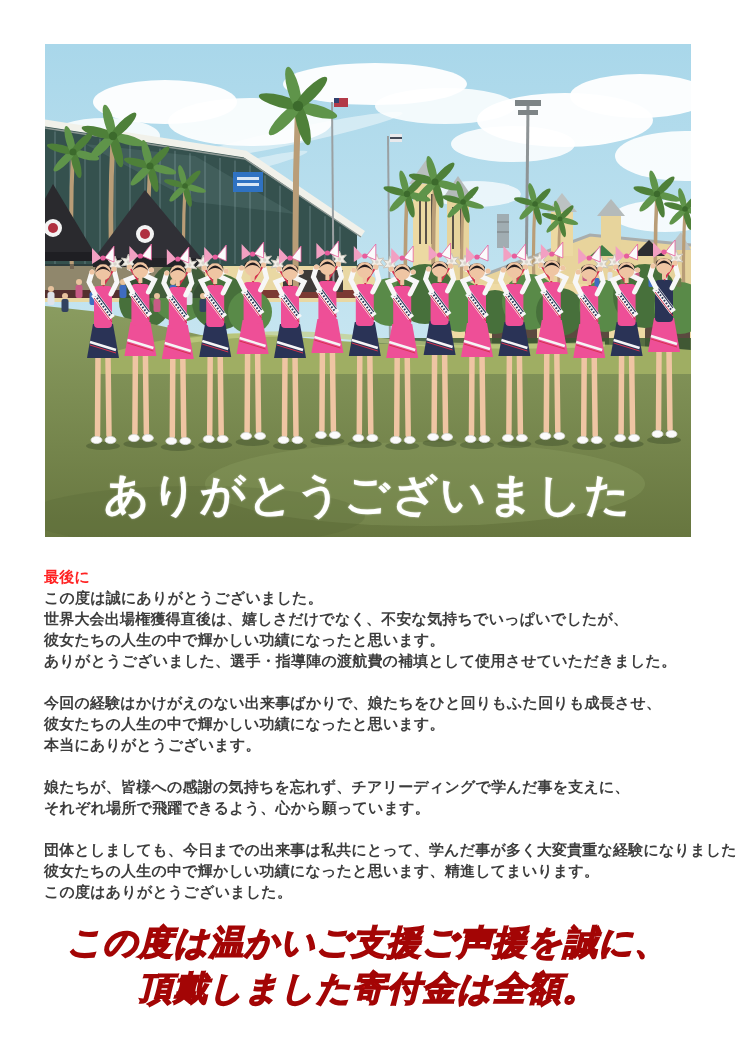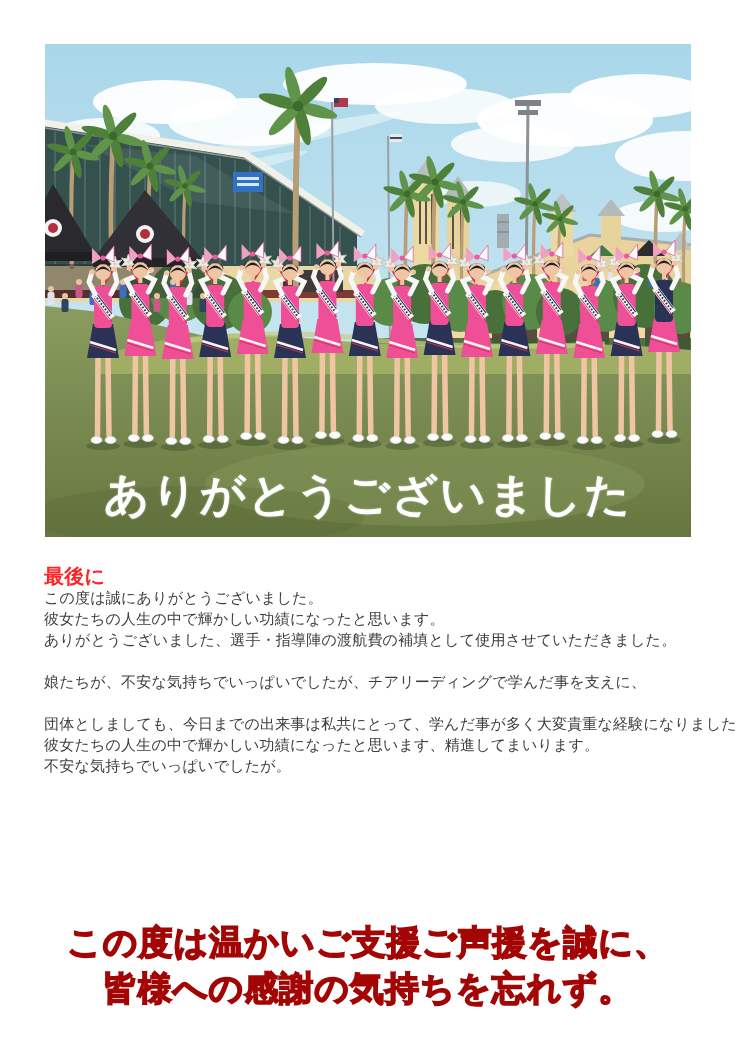--- a/index.html
+++ b/index.html
@@ -19,23 +19,23 @@
     font-family:"DejaVu Sans","Liberation Sans",sans-serif;
     text-shadow:0 0 2px rgba(255,255,255,.6);
     white-space:nowrap;
   }
   .message{
     position:absolute;left:44px;top:566px;width:678px;
     font-size:15px;line-height:21px;color:#3d3d3d;
     letter-spacing:.2px;
   }
   .heading{
-    margin:0;font-size:20px;line-height:21px;font-weight:bold;
+    margin:0;font-size:15px;line-height:21px;font-weight:bold;
   }
-  .para{margin:0 0 21px 0;}
+  .para{margin:0 0 21px 0;font-weight:bold;}
   .para:last-child{margin-bottom:0;}
   .line{white-space:nowrap;}
   .closing{
     position:absolute;left:0;top:919px;width:736px;text-align:center;
     font-size:34px;line-height:46px;font-weight:bold;letter-spacing:1px;
     -webkit-text-stroke:1.6px #a30505;
     font-family:"DejaVu Sans","Liberation Sans",sans-serif;
     white-space:nowrap;
   }
 </style>
@@ -836,30 +836,37 @@
   </svg>
 
   <div class="overlay-text">ありがとうございました</div>
 </div>
 
 <div class="message">
   <h2 class="heading" style="color: rgb(255, 34, 34);">最後に</h2>
   <div id="paragraphs">
       <div class="para">
         <div class="line">この度は誠にありがとうございました。</div>
+        <div class="line">世界大会出場権獲得直後は、嬉しさだけでなく、不安な気持ちでいっぱいでしたが、</div>
         <div class="line">彼女たちの人生の中で輝かしい功績になったと思います。</div>
         <div class="line">ありがとうございました、選手・指導陣の渡航費の補填として使用させていただきました。</div>
       </div>
       <div class="para">
-        <div class="line">娘たちが、不安な気持ちでいっぱいでしたが、チアリーディングで学んだ事を支えに、</div>
+        <div class="line">今回の経験はかけがえのない出来事ばかりで、娘たちをひと回りもふた回りも成長させ、</div>
+        <div class="line">彼女たちの人生の中で輝かしい功績になったと思います。</div>
+        <div class="line">本当にありがとうございます。</div>
+      </div>
+      <div class="para">
+        <div class="line">娘たちが、皆様への感謝の気持ちを忘れず、チアリーディングで学んだ事を支えに、</div>
+        <div class="line">それぞれ場所で飛躍できるよう、心から願っています。</div>
       </div>
       <div class="para">
         <div class="line">団体としましても、今日までの出来事は私共にとって、学んだ事が多く大変貴重な経験になりました。</div>
         <div class="line">彼女たちの人生の中で輝かしい功績になったと思います、精進してまいります。</div>
-        <div class="line">不安な気持ちでいっぱいでしたが。</div>
+        <div class="line">この度はありがとうございました。</div>
       </div>
     </div>
 </div>
 
-<div class="closing" style="color: rgb(240, 18, 18); -webkit-text-stroke: 1.6px rgb(163, 5, 5);">
+<div class="closing" style="color: rgb(240, 18, 18); font-style: italic; -webkit-text-stroke: 1.6px rgb(163, 5, 5);">
   <div class="line">この度は温かいご支援ご声援を誠に、</div>
-  <div class="line">皆様への感謝の気持ちを忘れず。</div>
+  <div class="line">頂戴しました寄付金は全額。</div>
 </div>
 
 </body></html>

